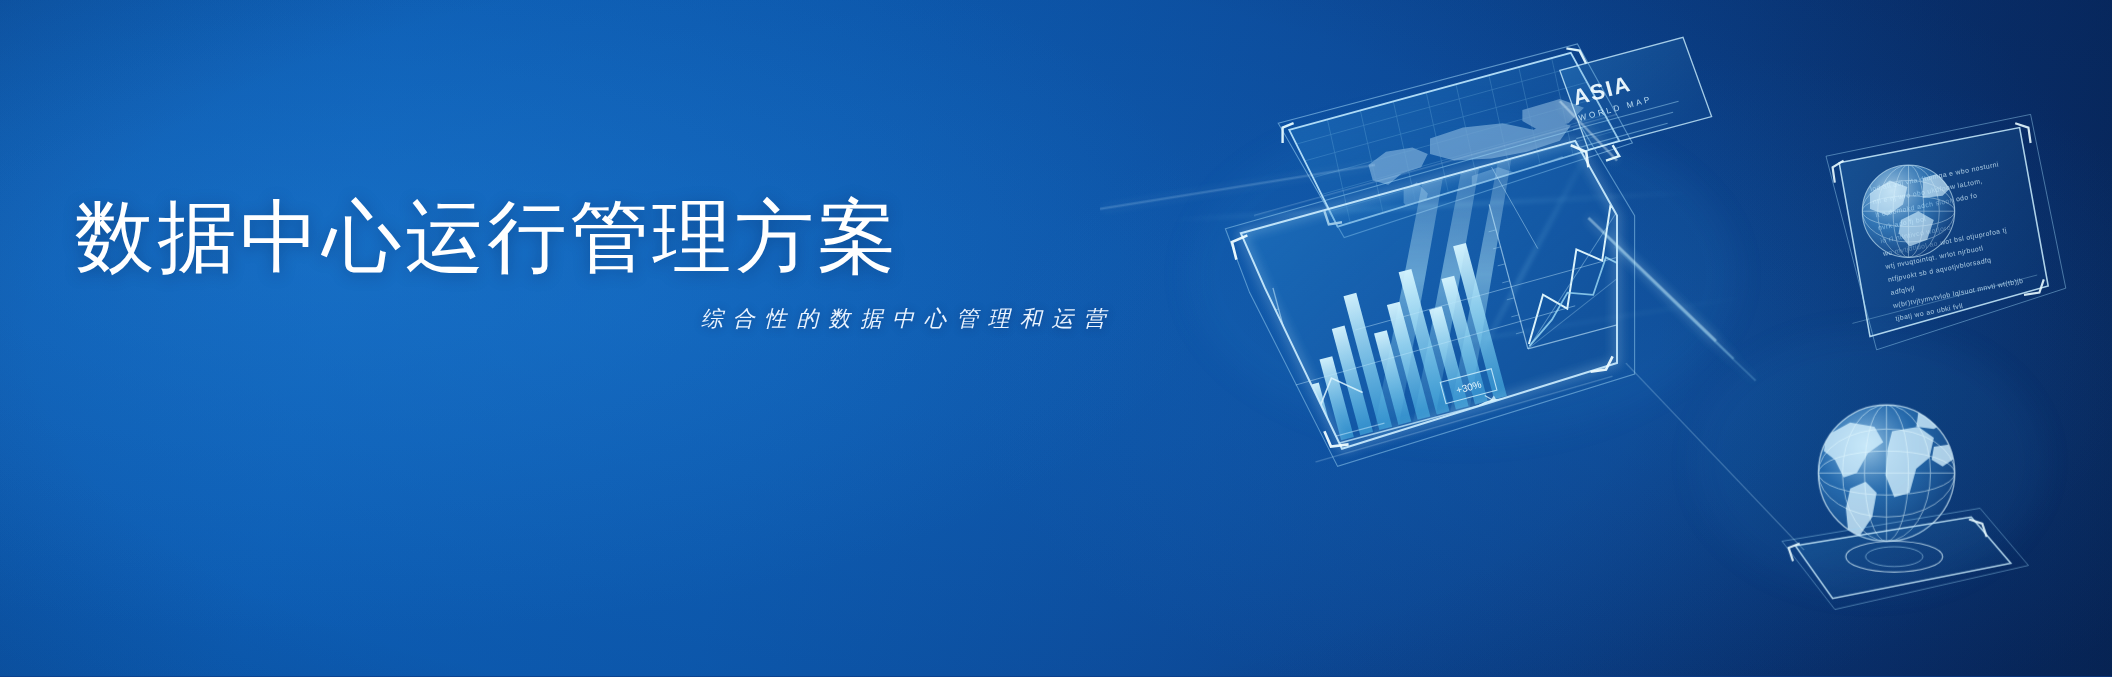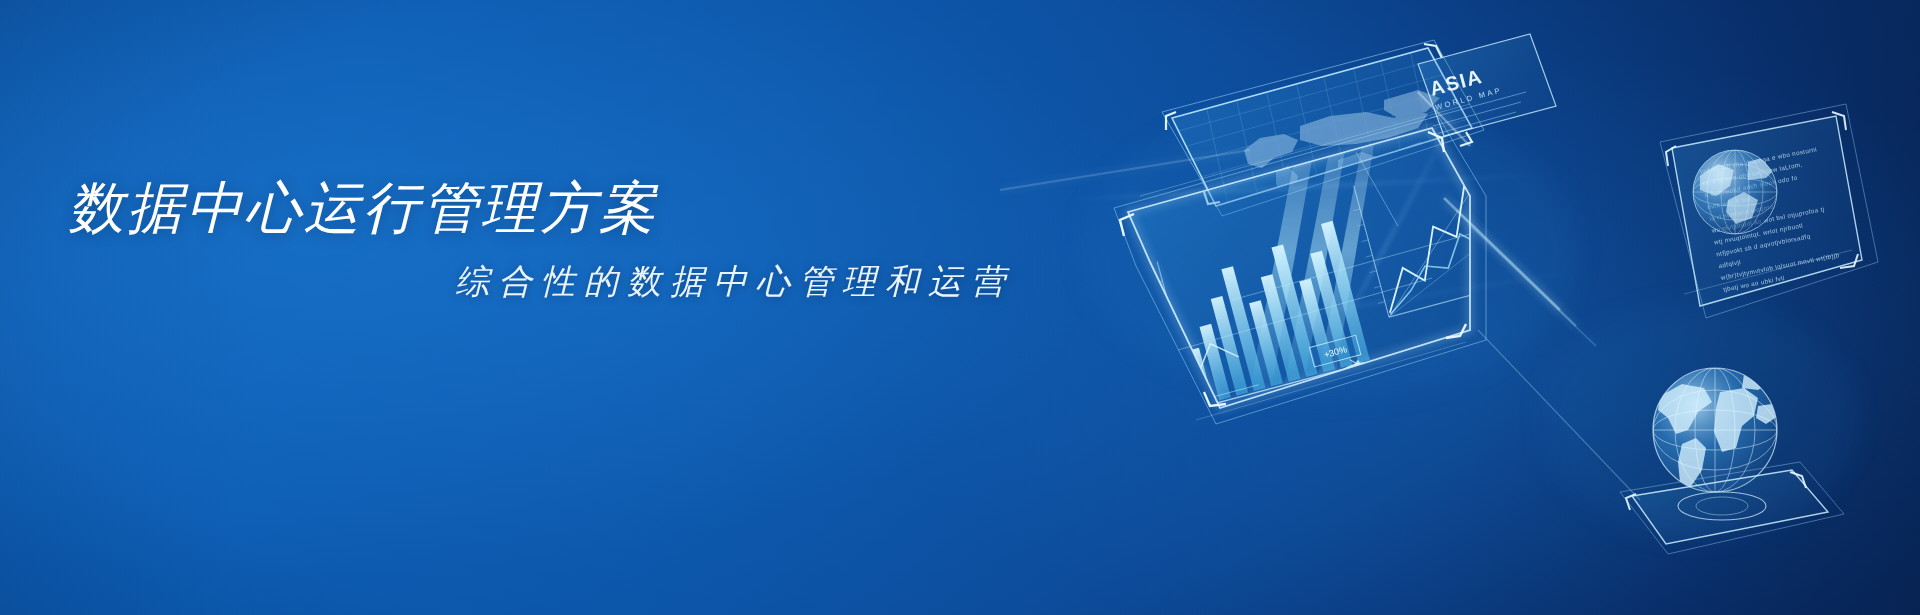--- a/index.html
+++ b/index.html
@@ -26,28 +26,28 @@
     background:radial-gradient(85% 120% at 40% 50%, rgba(0,0,0,0) 45%, rgba(2,20,55,0.35) 100%);
     pointer-events:none;
   }
 
   
   .text-block{
     position:absolute; left:68px; top:178px; width:960px;
     z-index:40;
   }
   .title{
-    font-size:56px; line-height:1.06; color:#ffffff;
-    font-weight:400; letter-spacing:3px; font-style:italic;
+    font-size:72px; line-height:1.06; color:#ffffff;
+    font-weight:400; letter-spacing:3px; 
     text-shadow:0 2px 14px rgba(0,25,70,0.35);
     white-space:nowrap;
   }
   .subtitle{
     margin-top:22px; text-align:right; padding-right:14px;
-    font-size:34px; color:#eaf4ff; letter-spacing:9px;
+    font-size:20px; color:#eaf4ff; letter-spacing:9px;
     font-style:italic; font-weight:300;
     text-shadow:0 1px 8px rgba(0,25,70,0.4);
   }
 
   
   .art{ position:absolute; right:0; top:0; width:920px; height:615px; z-index:20; }
   .art svg{ display:block; width:100%; height:100%; }
 
   .glow-streak{
     position:absolute; z-index:15;

